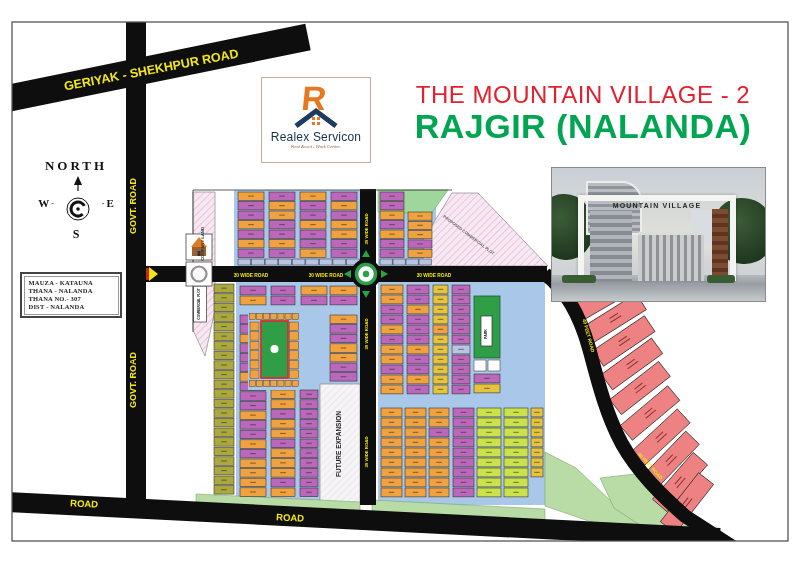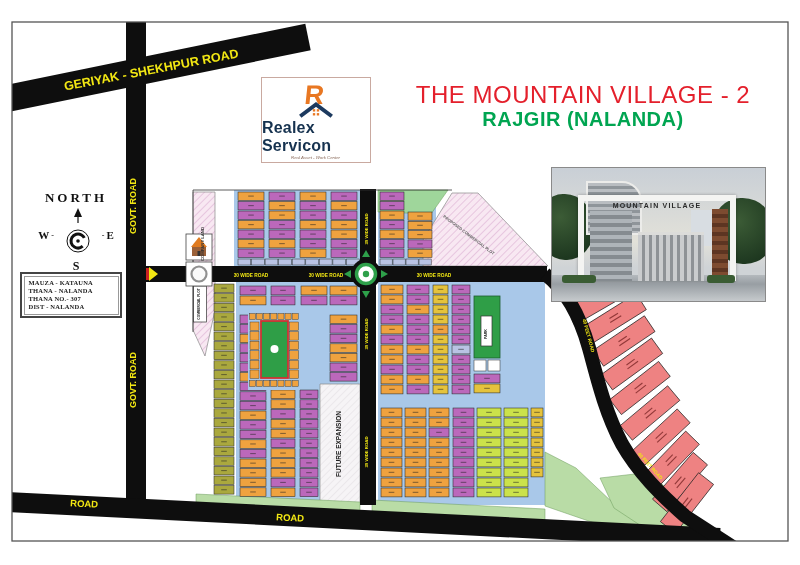--- a/index.html
+++ b/index.html
@@ -3,34 +3,34 @@
 <meta charset="utf-8">
 <style>
   html,body{margin:0;padding:0;background:#fff;}
   .page{position:relative;width:800px;height:565px;background:#fff;overflow:hidden;
         font-family:"Liberation Sans",sans-serif;}
   #map-svg{position:absolute;left:0;top:0;width:800px;height:565px;}
 
   
   .title{position:absolute;left:378px;top:82px;width:410px;text-align:center;line-height:1.1;}
   .title .t1{font-size:24px;font-weight:normal;color:#e4202c;letter-spacing:.5px;}
-  .title .t2{font-size:20px;font-weight:bold;color:#00a551;letter-spacing:.5px;}
+  .title .t2{font-size:34px;font-weight:bold;color:#00a551;letter-spacing:.5px;}
 
   
   .logo{position:absolute;left:261px;top:77px;width:110px;height:86px;background:#fff;
         border:1px solid #c9a9a0;display:flex;flex-direction:column;align-items:center;
         justify-content:flex-start;box-sizing:border-box;padding-top:2px;}
   .logo-art{width:64px;height:52px;}
-  .logo-name{font-size:16px;font-weight:bold;color:#16324f;margin-top:-2px;letter-spacing:.2px;}
+  .logo-name{font-size:12px;font-weight:normal;color:#16324f;margin-top:-2px;letter-spacing:.2px;}
   .logo-tag{font-size:7px;color:#8a6a5a;font-style:italic;transform:scale(.62);transform-origin:top center;}
 
   
   .compass{position:absolute;left:36px;top:158px;width:80px;text-align:center;
            font-family:"Liberation Serif",serif;color:#111;}
-  .compass .north{font-size:13px;font-weight:bold;letter-spacing:3px;margin-top:32px;}
+  .compass .north{font-size:13px;font-weight:bold;letter-spacing:3px;}
   .rose-row{display:flex;align-items:center;justify-content:center;gap:2px;margin-top:1px;}
   .rose-row .dir{font-size:11px;font-weight:bold;}
   .rose-row .dash{font-size:8px;}
   .compass .south{font-size:12px;font-weight:bold;margin-top:-4px;}
 
   
   .info{position:absolute;left:20px;top:272px;width:102px;background:#fff;border:2px solid #444;
         padding:1.5px;box-sizing:border-box;}
   .info-inner{border:1px solid #999;padding:2px 4px;}
   .info-inner div{font-family:"Liberation Serif",serif;font-size:6.5px;font-weight:bold;

